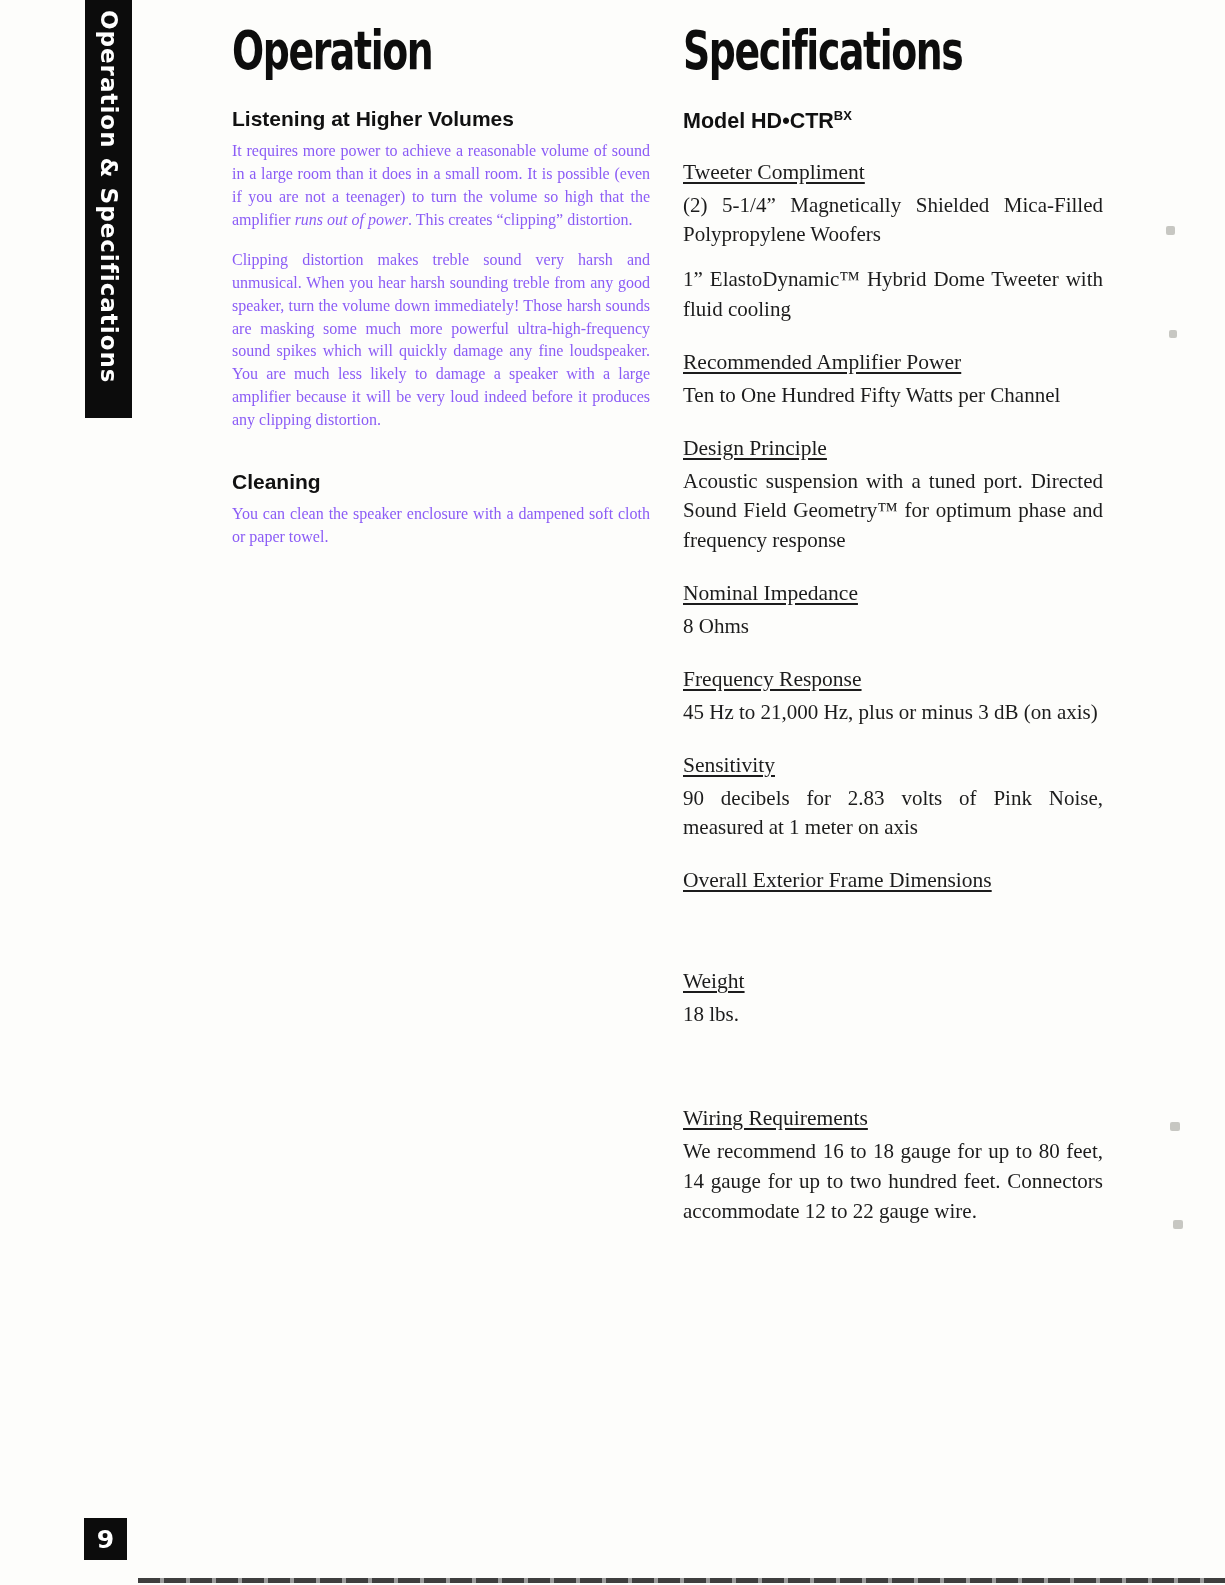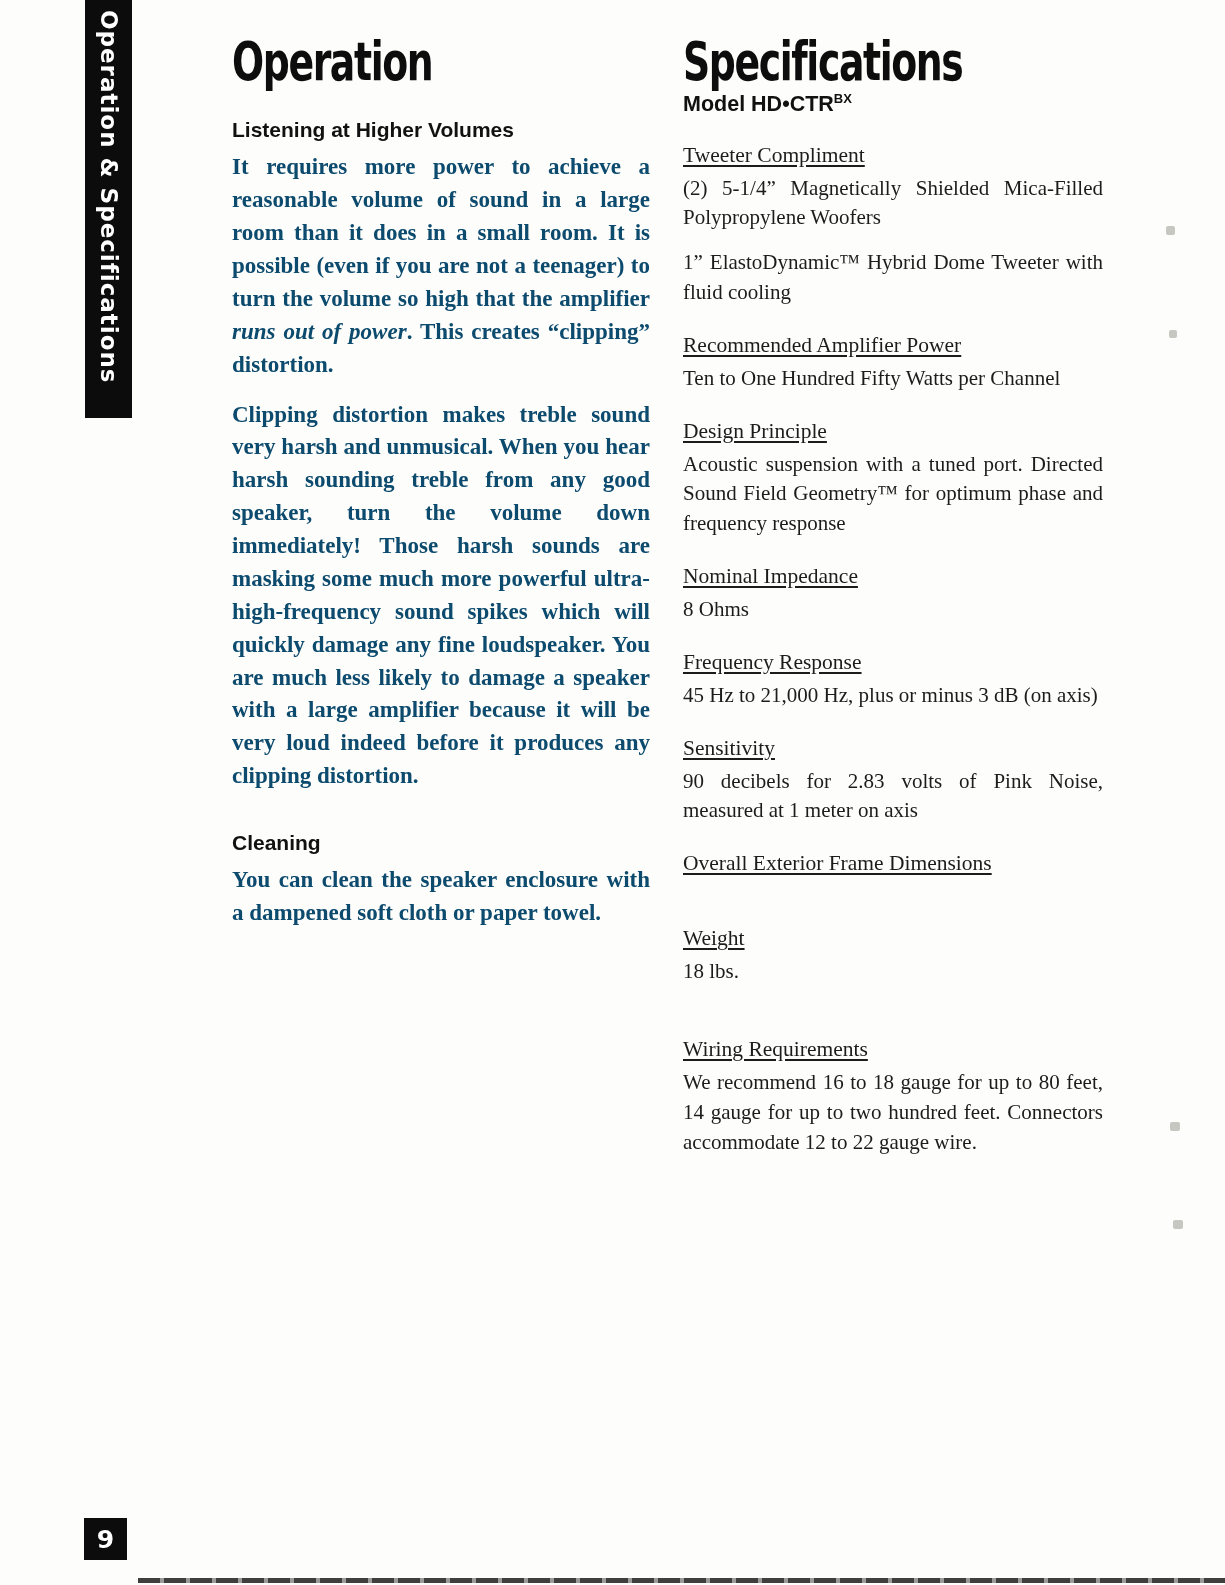--- a/index.html
+++ b/index.html
@@ -17,51 +17,51 @@
     background:#0c0c0c; display:flex; justify-content:center; align-items:flex-start;
   }
   .sidebar-tab .vtext {
     writing-mode:vertical-rl;
     font-family:"DejaVu Sans", sans-serif; font-weight:bold;
     color:#ffffff; font-size:23px; letter-spacing:1px;
     padding-top:10px; white-space:nowrap;
   }
 
   
-  .col { position:absolute; top:32px; }
+  .col { position:absolute; top:21px; }
   .col-left  { left:232px; width:418px; }
   .col-right { left:683px; width:420px; }
 
   .doc-title {
     font-family:"DejaVu Sans", sans-serif; font-weight:bold;
     font-size:54px; letter-spacing:-2px; line-height:1.1;
     transform:scaleX(0.70); transform-origin:left top;
     white-space:nowrap; color:#0d0d0d;
   }
 
   .subheading {
     font-family:Liberation Sans, sans-serif; font-weight:bold;
     font-size:21px; margin-top:30px; margin-bottom:9px; color:#111;
   }
   .subheading.first { margin-top:27px; }
   .subheading.cleaning { margin-top:38px; }
 
   .body-text {
-    font-size:23px; line-height:1.43; text-align:justify;
-    margin-bottom:17px; color:#0c4a6e;font-weight:bold;
+    font-size:16px; line-height:1.43; text-align:justify;
+    margin-bottom:17px; color:#8b5cf6;
   }
 
   .model-heading {
     font-family:"Liberation Sans", sans-serif; font-weight:bold;
-    font-size:21.5px; color:#111;
+    font-size:21.5px; margin-top:28px; color:#111;
   }
   .model-heading sup { font-size:13px; vertical-align:super; }
 
   .spec-item { margin-top:25px; }
-  .spec-item.gap-lg { margin-top:50px; }
+  .spec-item.gap-lg { margin-top:76px; }
   .spec-heading {
     font-size:21.5px; text-decoration:underline; text-underline-offset:3px;
     margin-bottom:6px; color:#1c1c1c;
   }
   .spec-body {
     font-size:21px; line-height:1.42; text-align:justify; color:#1c1c1c;
   }
   .spec-body + .spec-body { margin-top:15px; }
 
   

